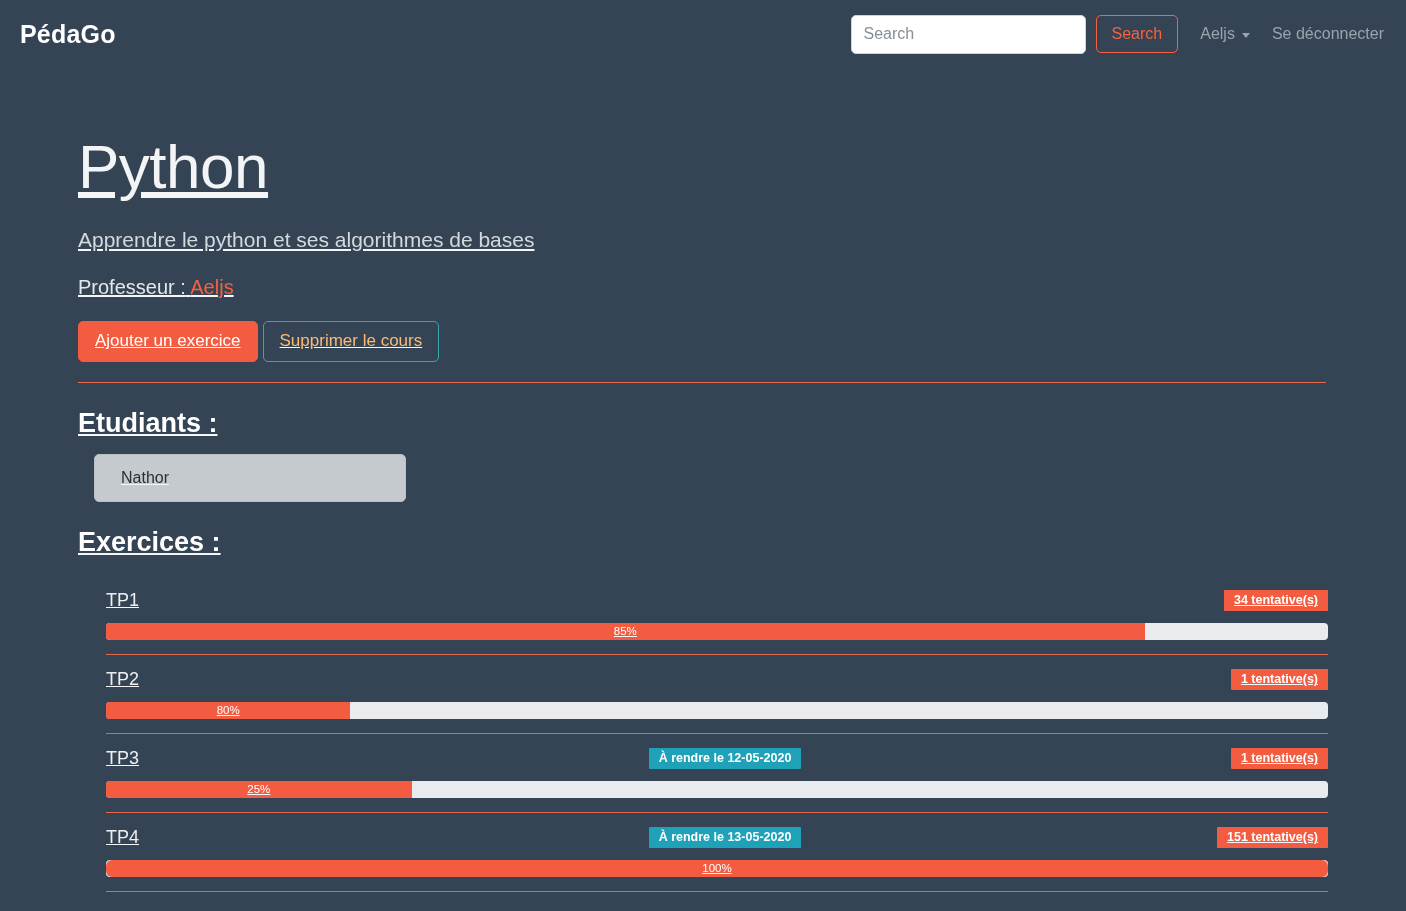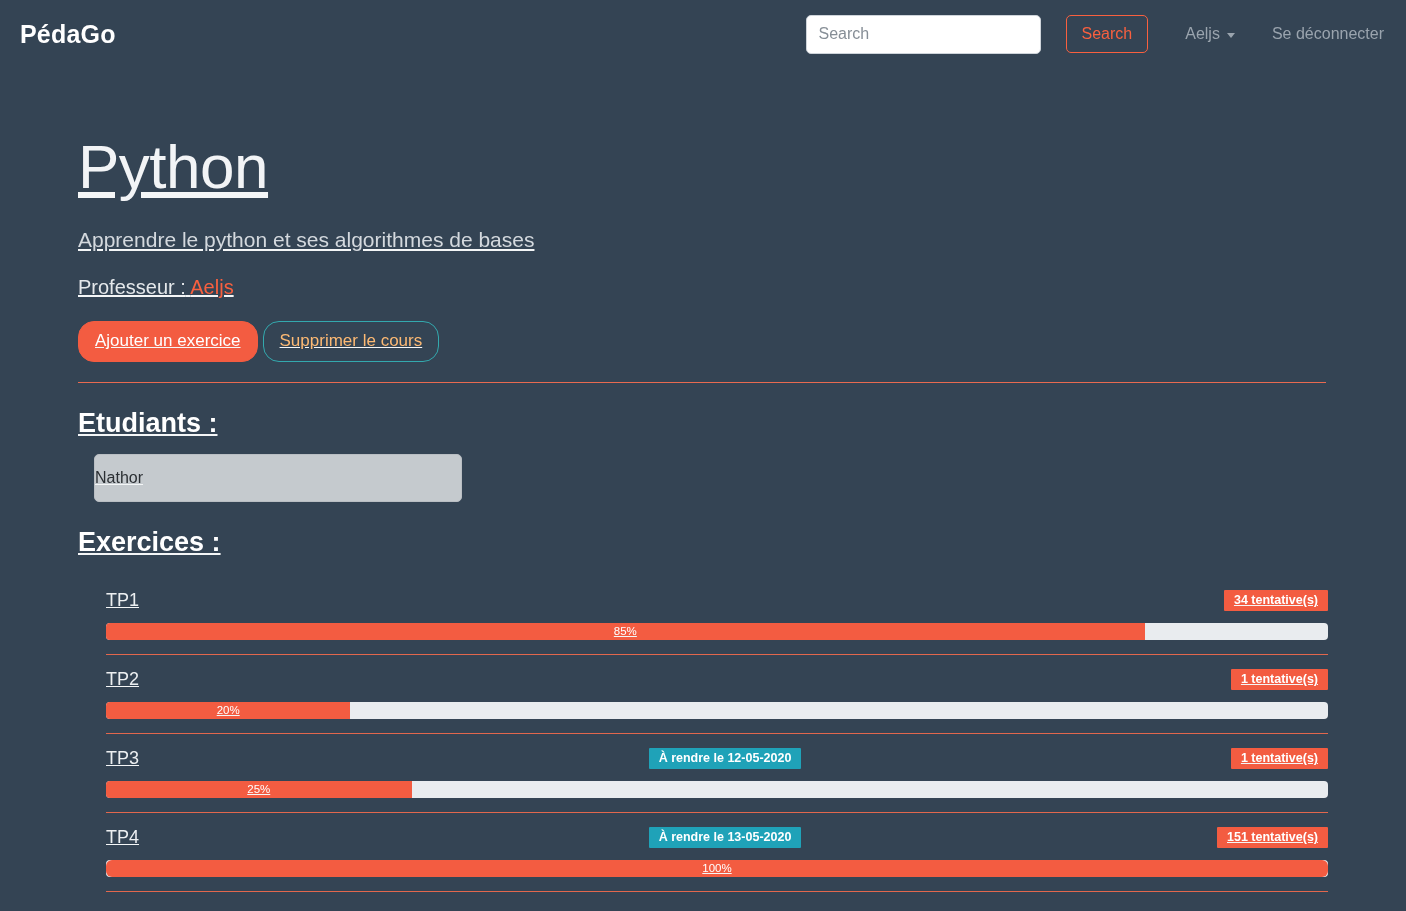--- a/index.html
+++ b/index.html
@@ -40,21 +40,21 @@
     font-weight:bold;
     color:#ffffff;
     letter-spacing:0.2px;
     line-height:1;
     cursor:pointer;
   }
   .nav-spacer{flex:1 1 auto;}
   .nav-right{
     display:flex;
     align-items:center;
-    gap:15px;
+    gap:0;
   }
   .search-input{
     width:235px;
     height:39px;
     border-radius:5px;
     border:1px solid #ced4da;
     background:#ffffff;
     color:#495057;
     font-size:16px;
     font-family:"Liberation Sans", sans-serif;
@@ -137,21 +137,21 @@
 
   .btn-row{
     margin-top:22px;
     display:flex;
     align-items:center;
     gap:5px;
   }
   .btn{
     font-size:17px;
     font-family:"Liberation Sans", sans-serif;
-    border-radius:16px;
+    border-radius:5px;
     padding:9px 16px;
     line-height:1.2;
     cursor:pointer;
     white-space:nowrap;
   }
   .btn-primary{
     background:var(--progress-fill);
     border:1px solid var(--progress-fill);
     color:#ffffff;
   }
@@ -174,29 +174,30 @@
     font-weight:bold;
     color:#ffffff;
     margin:24px 0 0 0;
     line-height:1.2;
   }
   .student-list{
     margin-top:15px;
     padding-left:16px;
   }
   .student-item{
-    width:368px;
+    width:312px;
     height:48px;
     background:var(--student-bg);
     border:1px solid #b9bec3;
     border-radius:5px;
     color:#2b2f33;
     font-size:16px;
     display:flex;
     align-items:center;
+    padding-left:26px;
     cursor:pointer;
   }
 
   .exercise-list{
     margin-top:18px;
     padding-left:28px;
   }
   .exercise{
     border-bottom:1px solid #e2674d;
     padding:11px 0 14px 0;
@@ -314,21 +315,21 @@
           </div>
         </div>
       </div>
       <div class="exercise">
         <div class="ex-top">
           <span class="ex-name">TP2</span>
           <span class="badge badge-red ex-attempts">1 tentative(s)</span>
         </div>
         <div class="progress">
           <div class="progress-bar" style="width: 20%;">
-            <span>20%</span>
+            <span>80%</span>
           </div>
         </div>
       </div>
       <div class="exercise">
         <div class="ex-top">
           <span class="ex-name">TP3</span>
           <div class="ex-due-wrap">
             <span class="badge badge-teal">À rendre le 12-05-2020</span>
           </div>
           <span class="badge badge-red ex-attempts">1 tentative(s)</span>

